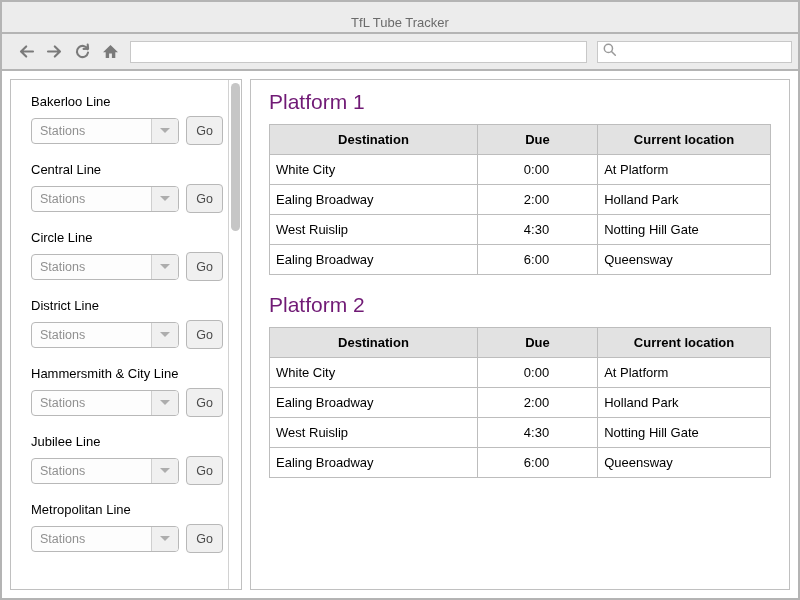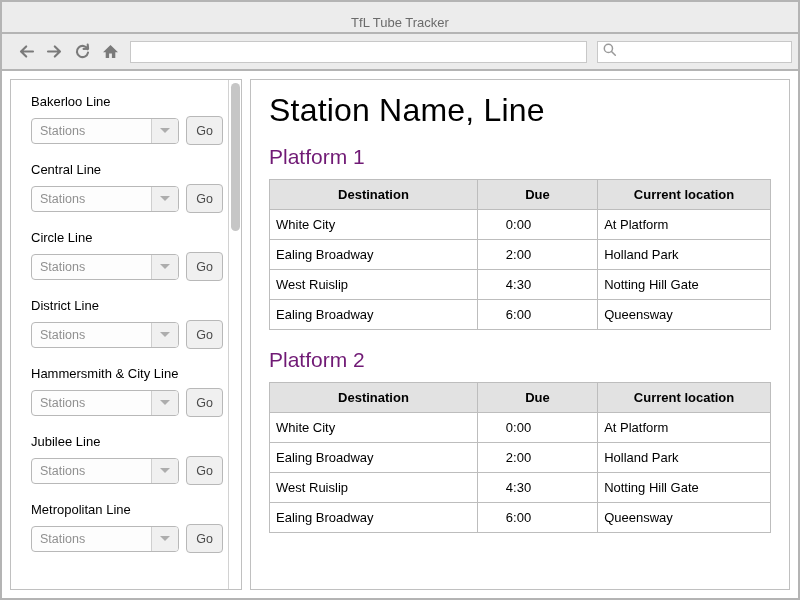--- a/index.html
+++ b/index.html
@@ -244,21 +244,21 @@
     box-sizing: border-box;
     padding: 2px 6px;
   }
   table.departures th {
     background: #e2e2e2;
     font-weight: bold;
     text-align: center;
     color: #000000;
   }
   table.departures td.col-dest { text-align: left; }
-  table.departures td.col-due { text-align: right; padding-right: 66px; }
+  table.departures td.col-due { text-align: right; padding-right: 48px; }
   table.departures td.col-loc { text-align: left; }
   col.c-dest { width: 41.5%; }
   col.c-due  { width: 24%; }
   col.c-loc  { width: 34.5%; }
 </style>
 </head>
 <body>
 
 <div class="window">
 
@@ -398,21 +398,20 @@
               <button class="go-btn">Go</button>
             </div>
           </div>
         </div>
       <div class="scrollbar">
         <div class="scroll-thumb"></div>
       </div>
     </div>
 
     <div class="main">
-      <h1 class="page-title">Station Name, Line</h1>
       <div>
           <div class="platform-block">
             <h2 class="platform-title">Platform 1</h2>
             <table class="departures">
               <colgroup>
                 <col class="c-dest">
                 <col class="c-due">
                 <col class="c-loc">
               </colgroup>
               <thead>

